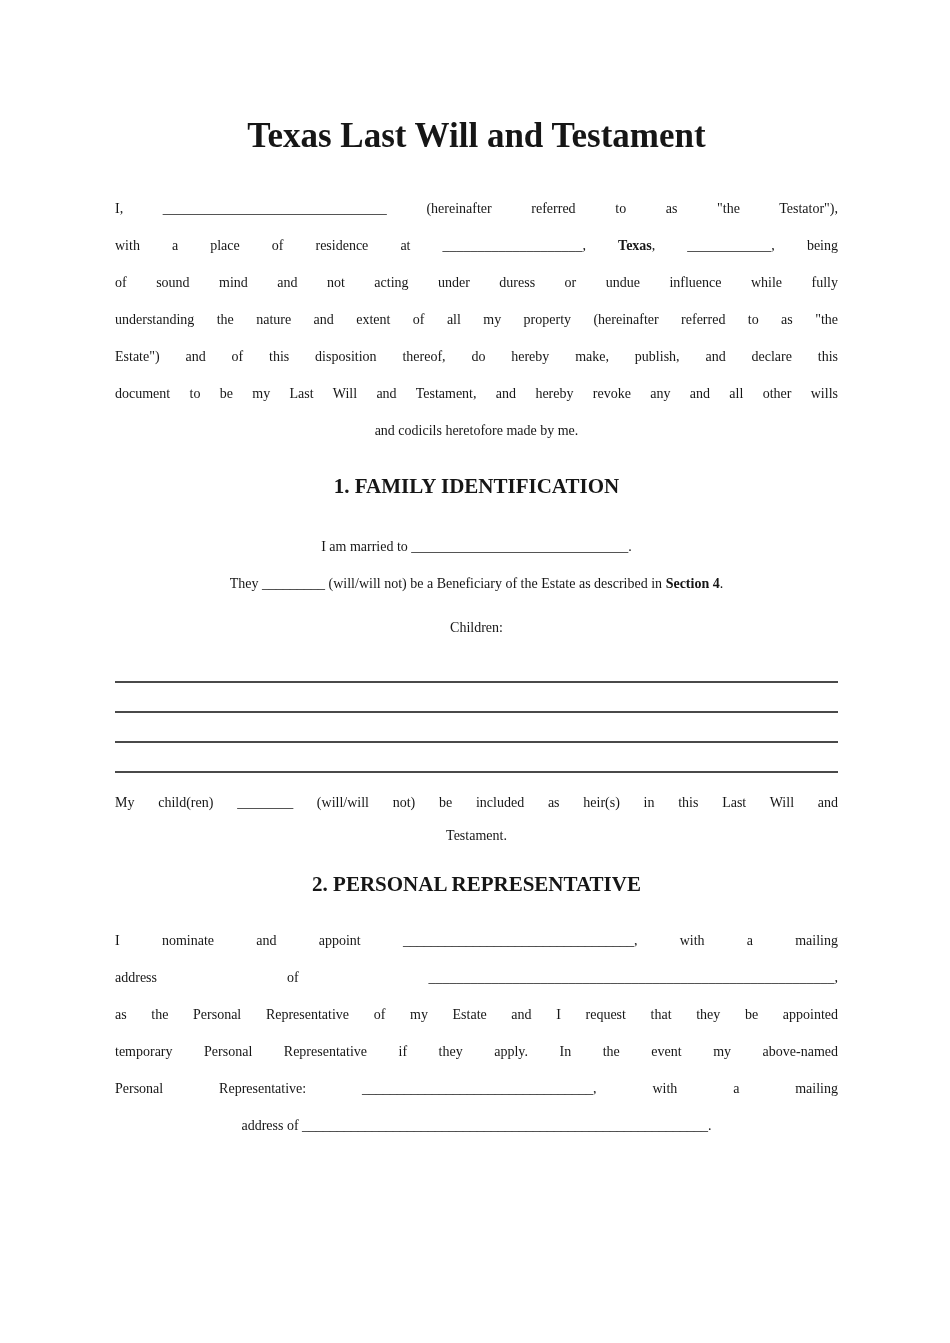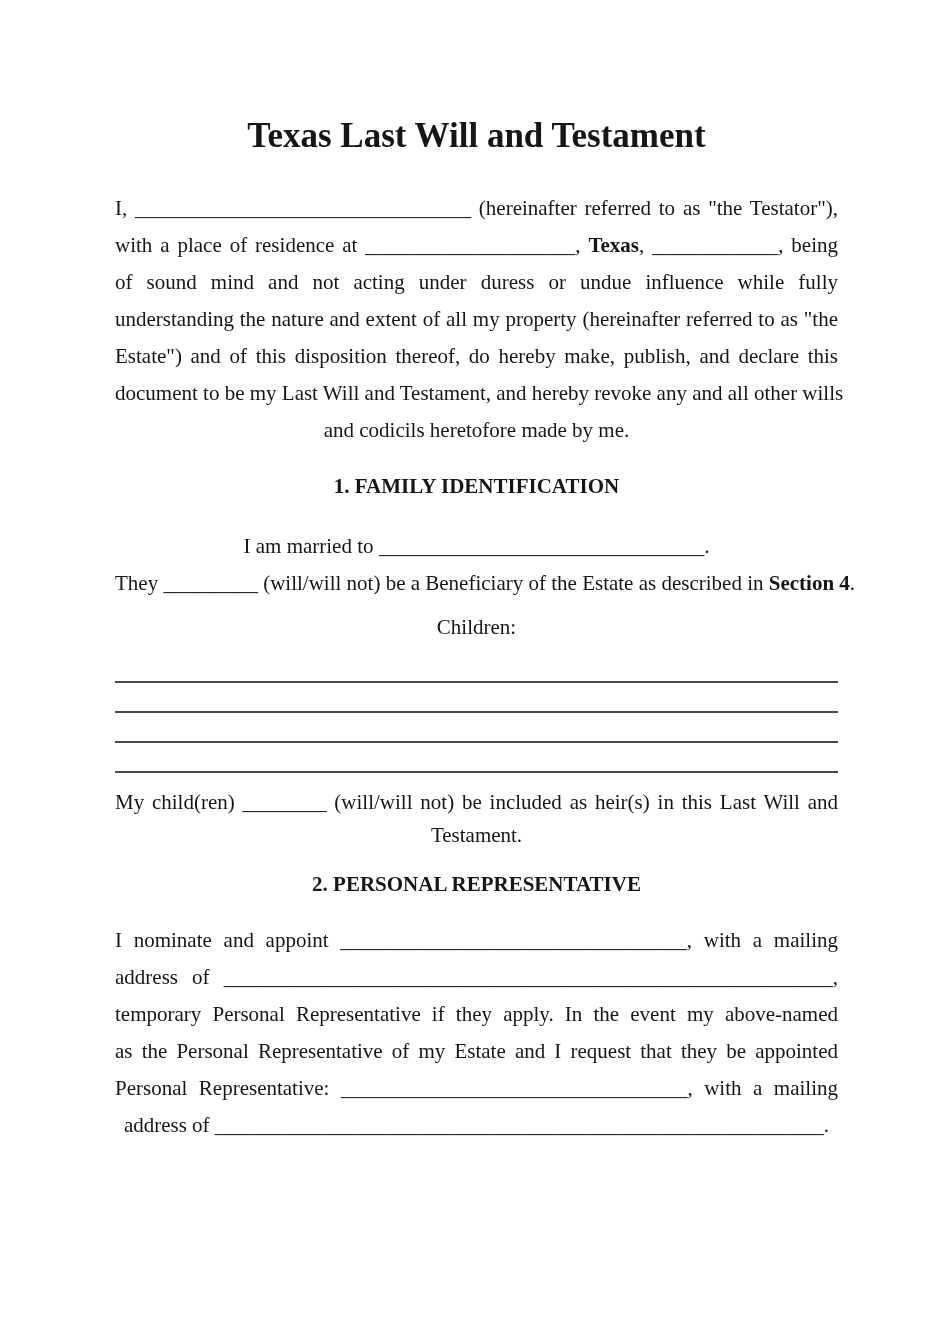--- a/index.html
+++ b/index.html
@@ -27,21 +27,21 @@
     white-space: nowrap;
   }
   .block { width: 100%; }
   .heading {
     font-size: 21px;
     line-height: 37px;
     font-weight: bold;
     text-align: center;
     white-space: nowrap;
   }
-  .paragraph { font-size: 21px; }
+  .paragraph { font-size: 14px; }
   .line {
     line-height: 37px;
     white-space: nowrap;
   }
   .line.j {
     text-align: justify;
     text-align-last: justify;
   }
   .line.l { text-align: center; }
   .seg.bold { font-weight: bold; }
@@ -93,19 +93,19 @@
         <div class="rule"></div>
       </div>
       <div class="block paragraph block-children-heirs-paragraph">
         <div class="line j"><span class="seg">My child(ren) </span><span class="seg blank">________</span><span class="seg"> (will/will not) be included as heir(s) in this Last Will and</span></div>
         <div class="line l"><span class="seg">Testament.</span></div>
       </div>
       <div class="block heading block-section-2-heading">2. PERSONAL REPRESENTATIVE</div>
       <div class="block paragraph block-personal-representative-paragraph">
         <div class="line j"><span class="seg">I nominate and appoint </span><span class="seg blank">_________________________________</span><span class="seg">, with a mailing</span></div>
         <div class="line j"><span class="seg">address of </span><span class="seg blank">__________________________________________________________</span><span class="seg">,</span></div>
+        <div class="line j"><span class="seg">as the Personal Representative of my Estate and I request that they be appointed</span></div>
         <div class="line j"><span class="seg">temporary Personal Representative if they apply. In the event my above-named</span></div>
-        <div class="line j"><span class="seg">as the Personal Representative of my Estate and I request that they be appointed</span></div>
         <div class="line j"><span class="seg">Personal Representative: </span><span class="seg blank">_________________________________</span><span class="seg">, with a mailing</span></div>
         <div class="line l"><span class="seg">address of </span><span class="seg blank">__________________________________________________________</span><span class="seg">.</span></div>
       </div>
     </div>
 </div>
 
 </body></html>

